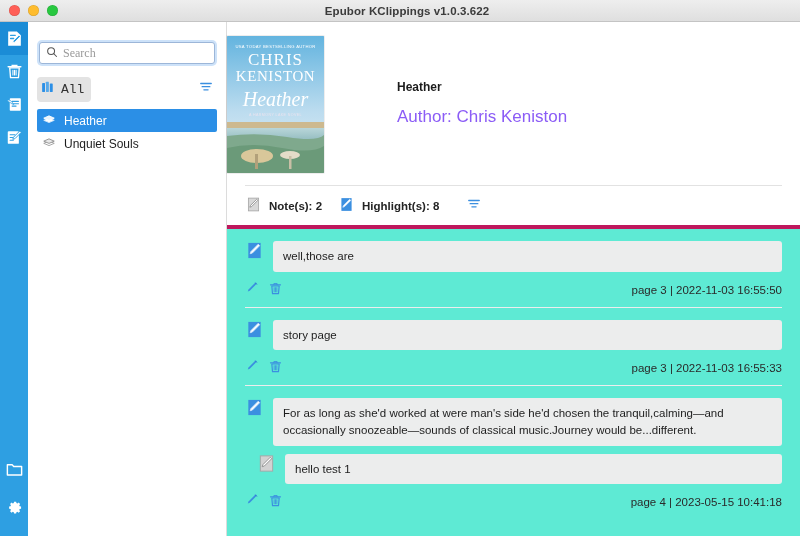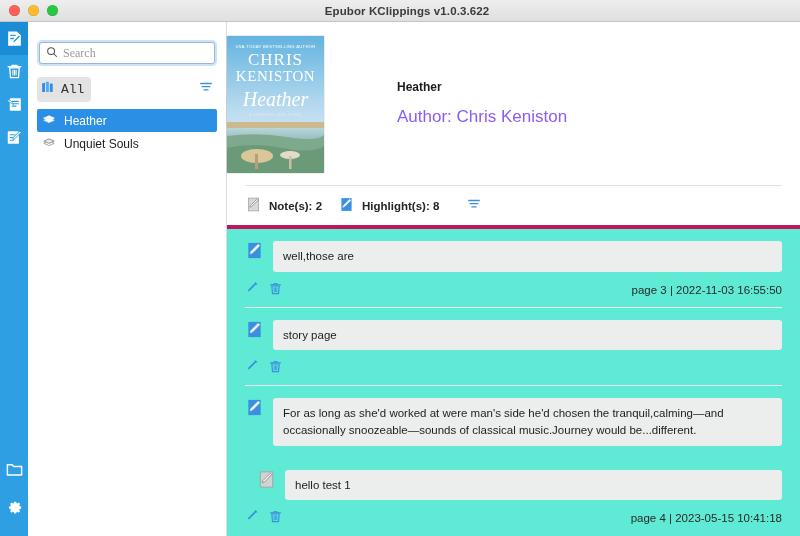--- a/index.html
+++ b/index.html
@@ -118,21 +118,21 @@
 
   
   .clips {
     flex: 1; min-height: 0; overflow: hidden;
     background: #5eead4; border-top: 4px solid #be185d;
     padding: 0 18px;
   }
   .clip { border-bottom: 1px solid #ededed; padding: 12px 0 0 0; }
   .clip:last-child { border-bottom: 0; }
   .clip-line { display: flex; align-items: flex-start; gap: 9px; }
-  .clip-line + .clip-line { margin-top: 24px; }
+  .clip-line + .clip-line { margin-top: 8px; }
   .clip-line.nested { padding-left: 12px; }
   .bubble {
     flex: 1; background: #eceded; border-radius: 3px;
     padding: 7px 10px; font-size: 11.5px; line-height: 1.45; color: #1d1d1d;
   }
   .clip-actions {
     display: flex; align-items: flex-end; gap: 8px;
     padding: 9px 0 11px 0;
   }
   .clip-actions .spacer { flex: 1; }
@@ -388,20 +388,21 @@
             </span>
             <span class="act">
               <svg width="15" height="15" viewBox="0 0 18 18">
                 <path d="M3 4.6h12" stroke="#3b8fe0" stroke-width="1.4" stroke-linecap="round"></path>
                 <path d="M7 4.6V3.2h4v1.4" fill="none" stroke="#3b8fe0" stroke-width="1.2"></path>
                 <path d="M4.6 6h8.8l-.8 9.2H5.4z" fill="none" stroke="#3b8fe0" stroke-width="1.4" stroke-linejoin="round"></path>
                 <path d="M7.4 8v5M9 8v5M10.6 8v5" stroke="#3b8fe0" stroke-width="1" stroke-linecap="round"></path>
               </svg>
             </span>
             <span class="spacer"></span>
+            <span class="clip-meta">page 3 | 2022-11-03 16:55:33</span>
           </div>
         </div>
 
         <div class="clip">
           <div class="clip-line">
             <span>
               <svg width="19" height="19" viewBox="0 0 20 20">
                 <rect x="3.5" y="2" width="13" height="16" fill="#3b8fe0"></rect>
                 <path d="M15.4 5l-7.6 7.6-2.3.8.8-2.3L13.9 3.5z" fill="#ffffff" stroke="#cfe3f8" stroke-width="1" stroke-linejoin="round"></path>
               </svg>

